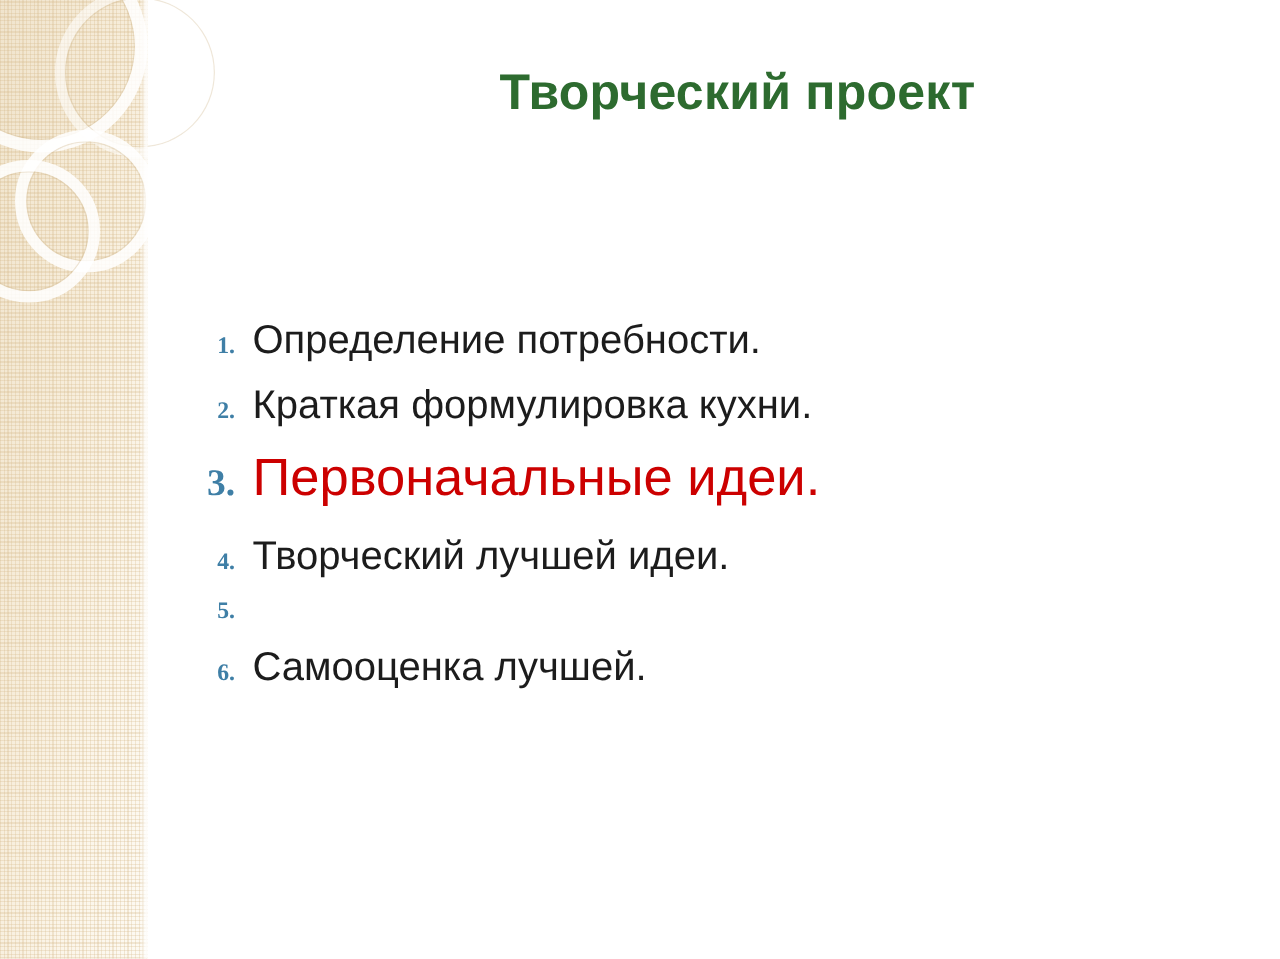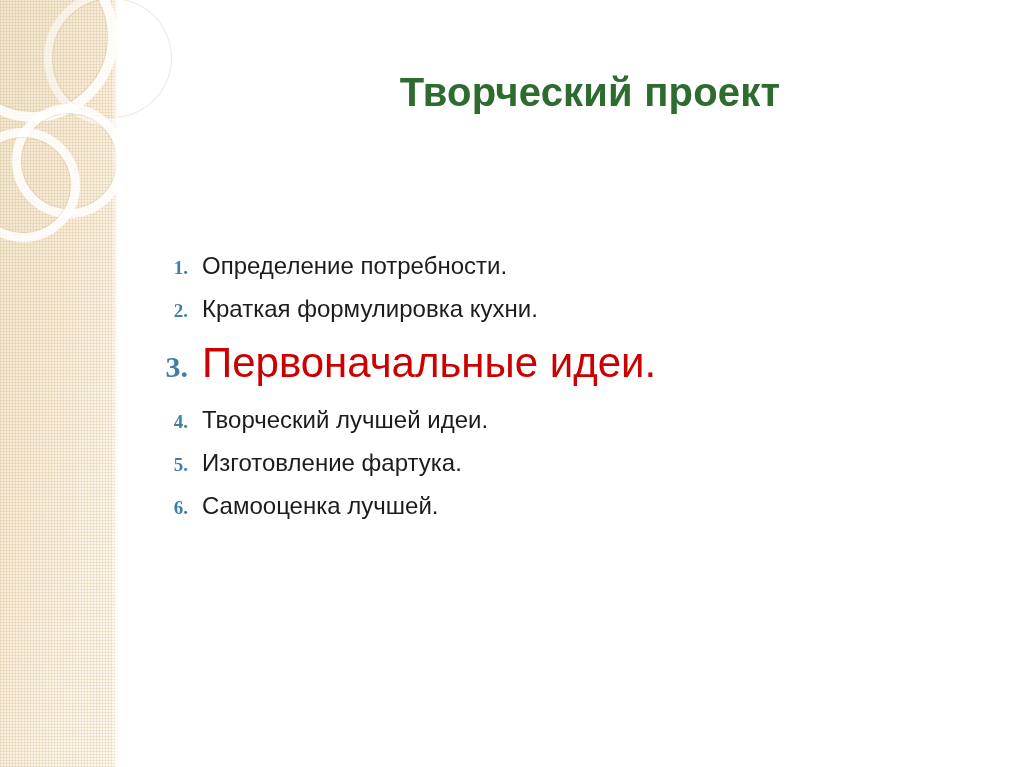--- a/index.html
+++ b/index.html
@@ -77,21 +77,21 @@
     width: 120px;
     height: 120px;
     border-width: 8px;
     border-color: rgba(255,255,255,0.55);
   }
 
   
   .title-block {
     position: absolute;
     left: 140px;
-    top: 66px;
+    top: 48px;
     width: 860px;
     text-align: center;
   }
   .title-line {
     color: #2d6b2f;
     font-weight: bold;
     font-size: 40px;
     line-height: 1.32;
     letter-spacing: 0.2px;
     padding-left: 40px;
@@ -114,21 +114,21 @@
     flex: 0 0 58px;
     text-align: right;
     padding-right: 14px;
     color: #3f7fa6;
     font-size: 19px;
     font-weight: bold;
     font-family: "Liberation Serif", serif;
   }
   .txt {
     color: #1c1c1c;
-    font-size: 24px;
+    font-size: 32px;
     line-height: 1.2;
   }
 
   .item.highlight .num {
     color: #3f7fa6;
     font-size: 30px;
   }
   .item.highlight .txt {
     color: #cc0000;
     font-weight: normal;
@@ -173,21 +173,20 @@
       <div class="txt">Первоначальные идеи.</div>
     </div>
 
     <div class="item">
       <div class="num">4.</div>
       <div class="txt">Творческий лучшей идеи.</div>
     </div>
 
     <div class="item">
       <div class="num">5.</div>
-      <div class="txt">Изготовление фартука.</div>
     </div>
 
     <div class="item">
       <div class="num">6.</div>
       <div class="txt">Самооценка лучшей.</div>
     </div>
 
   </div>
 
 </div>

